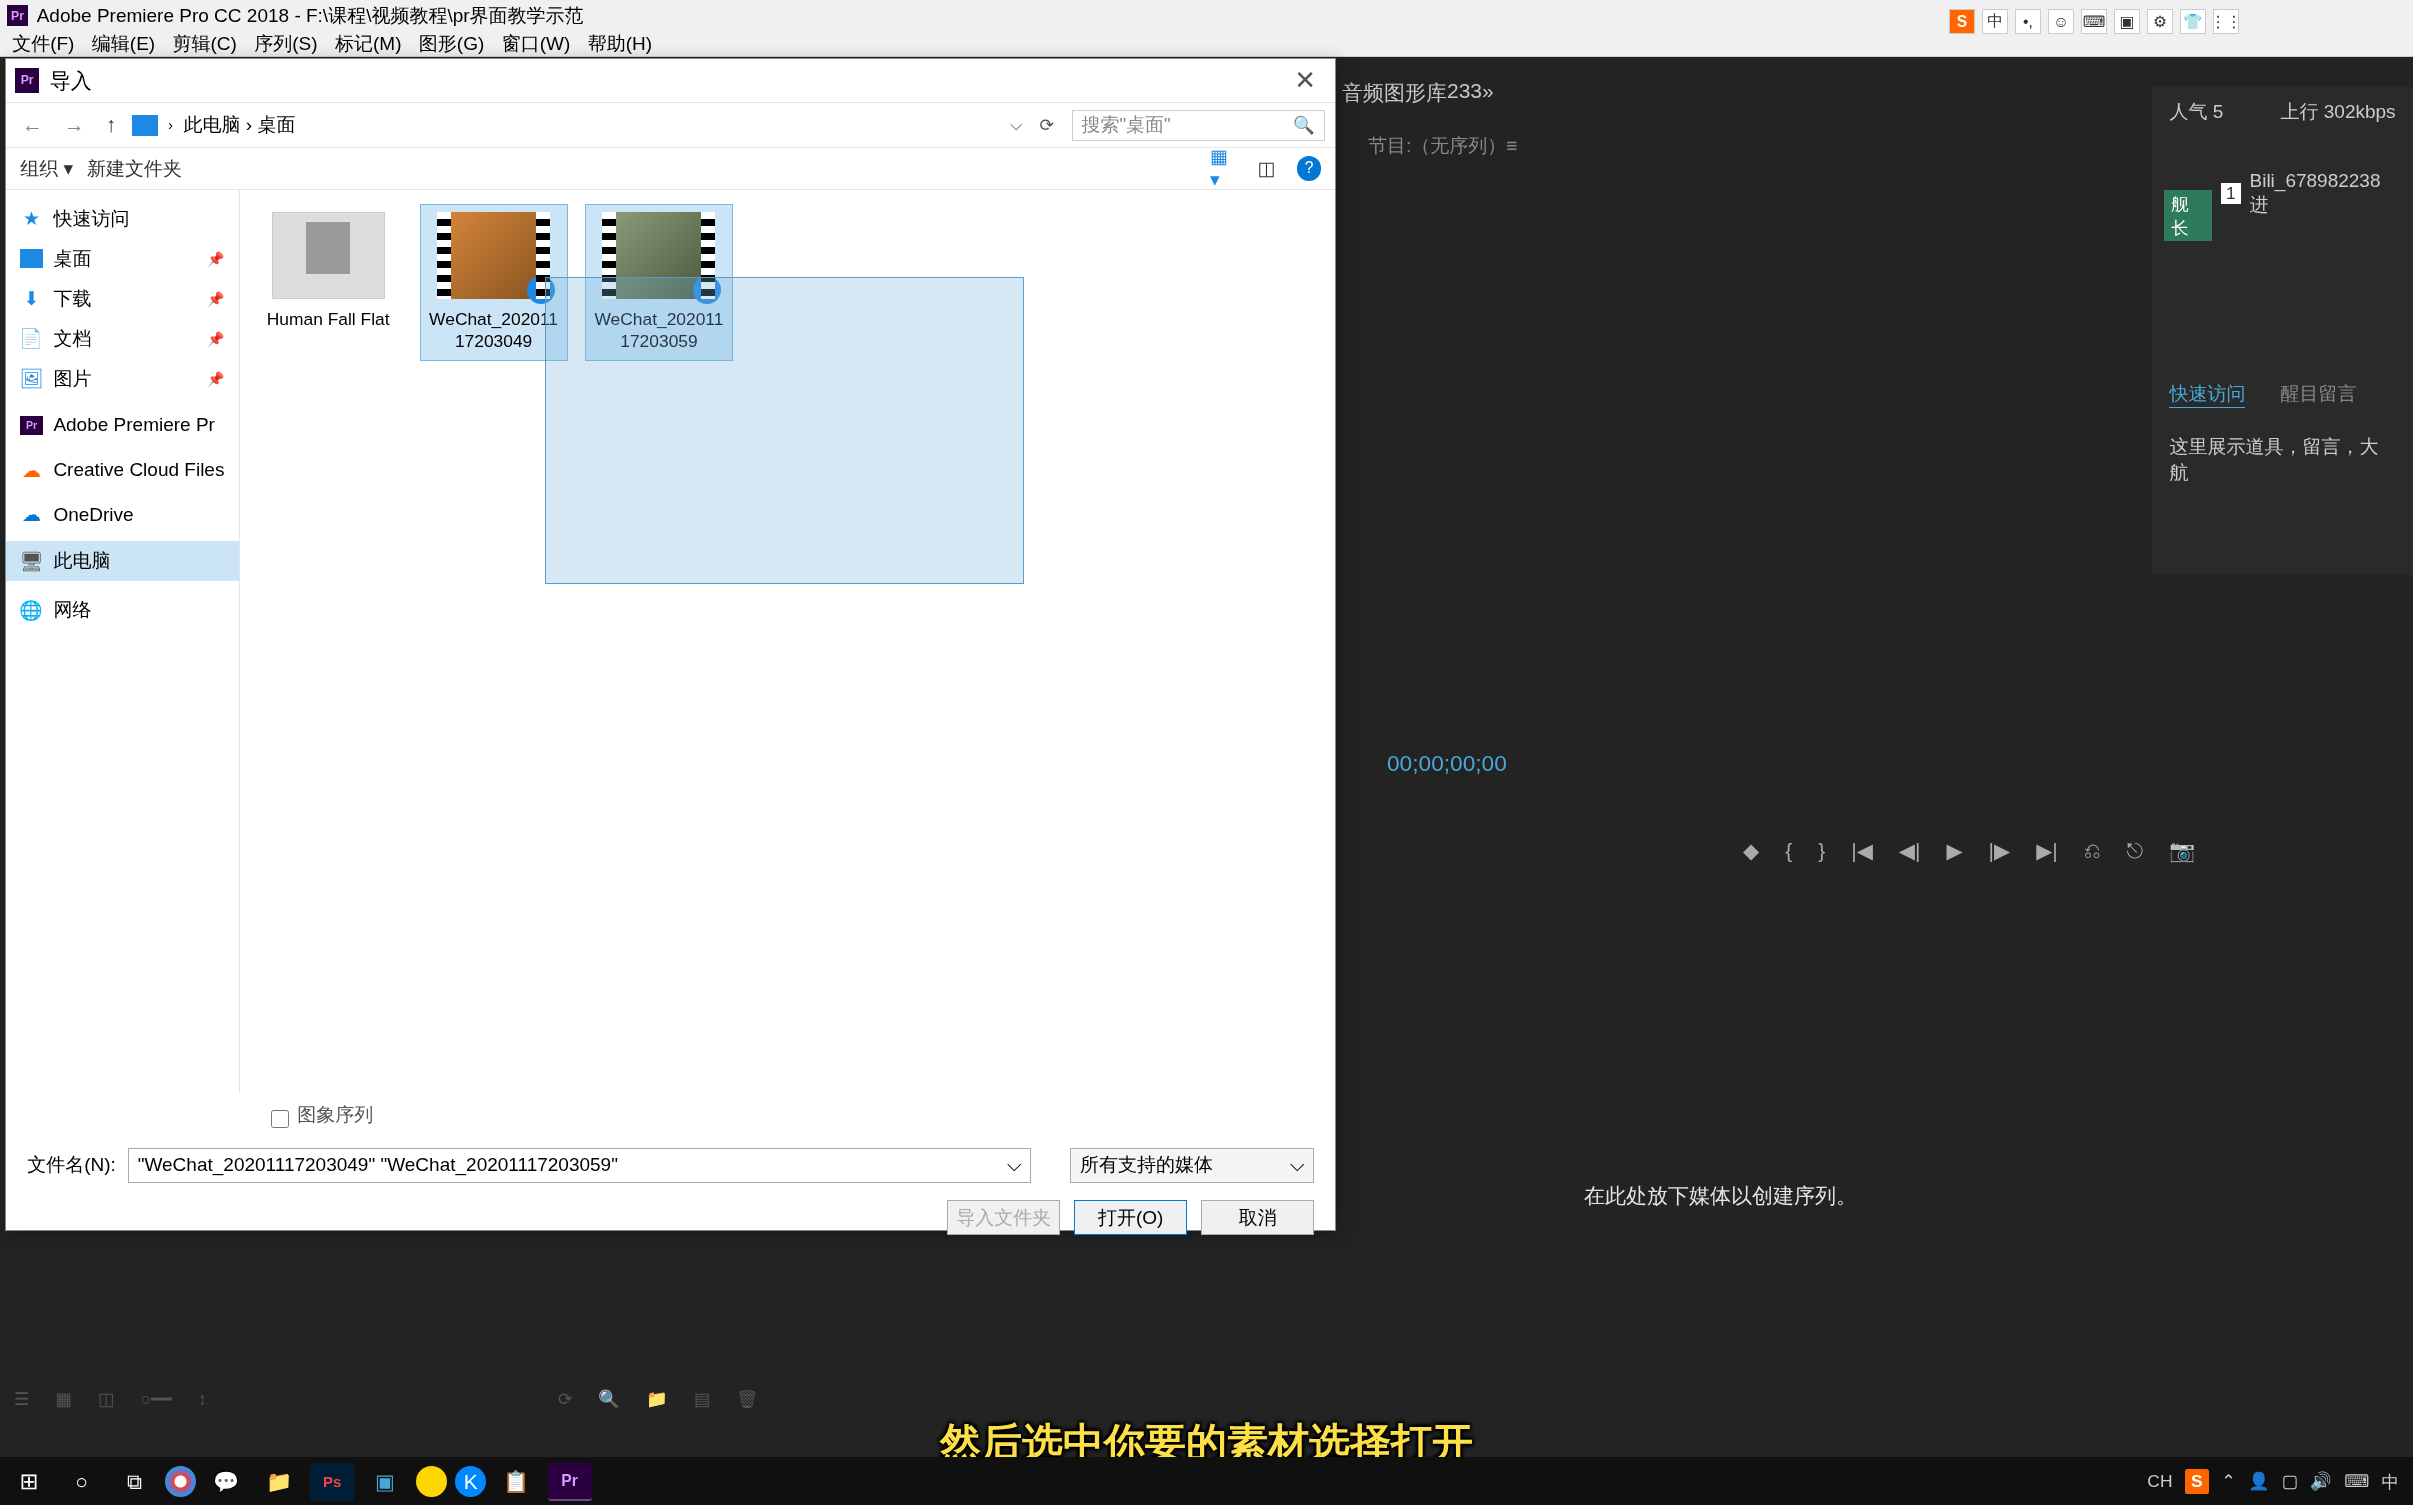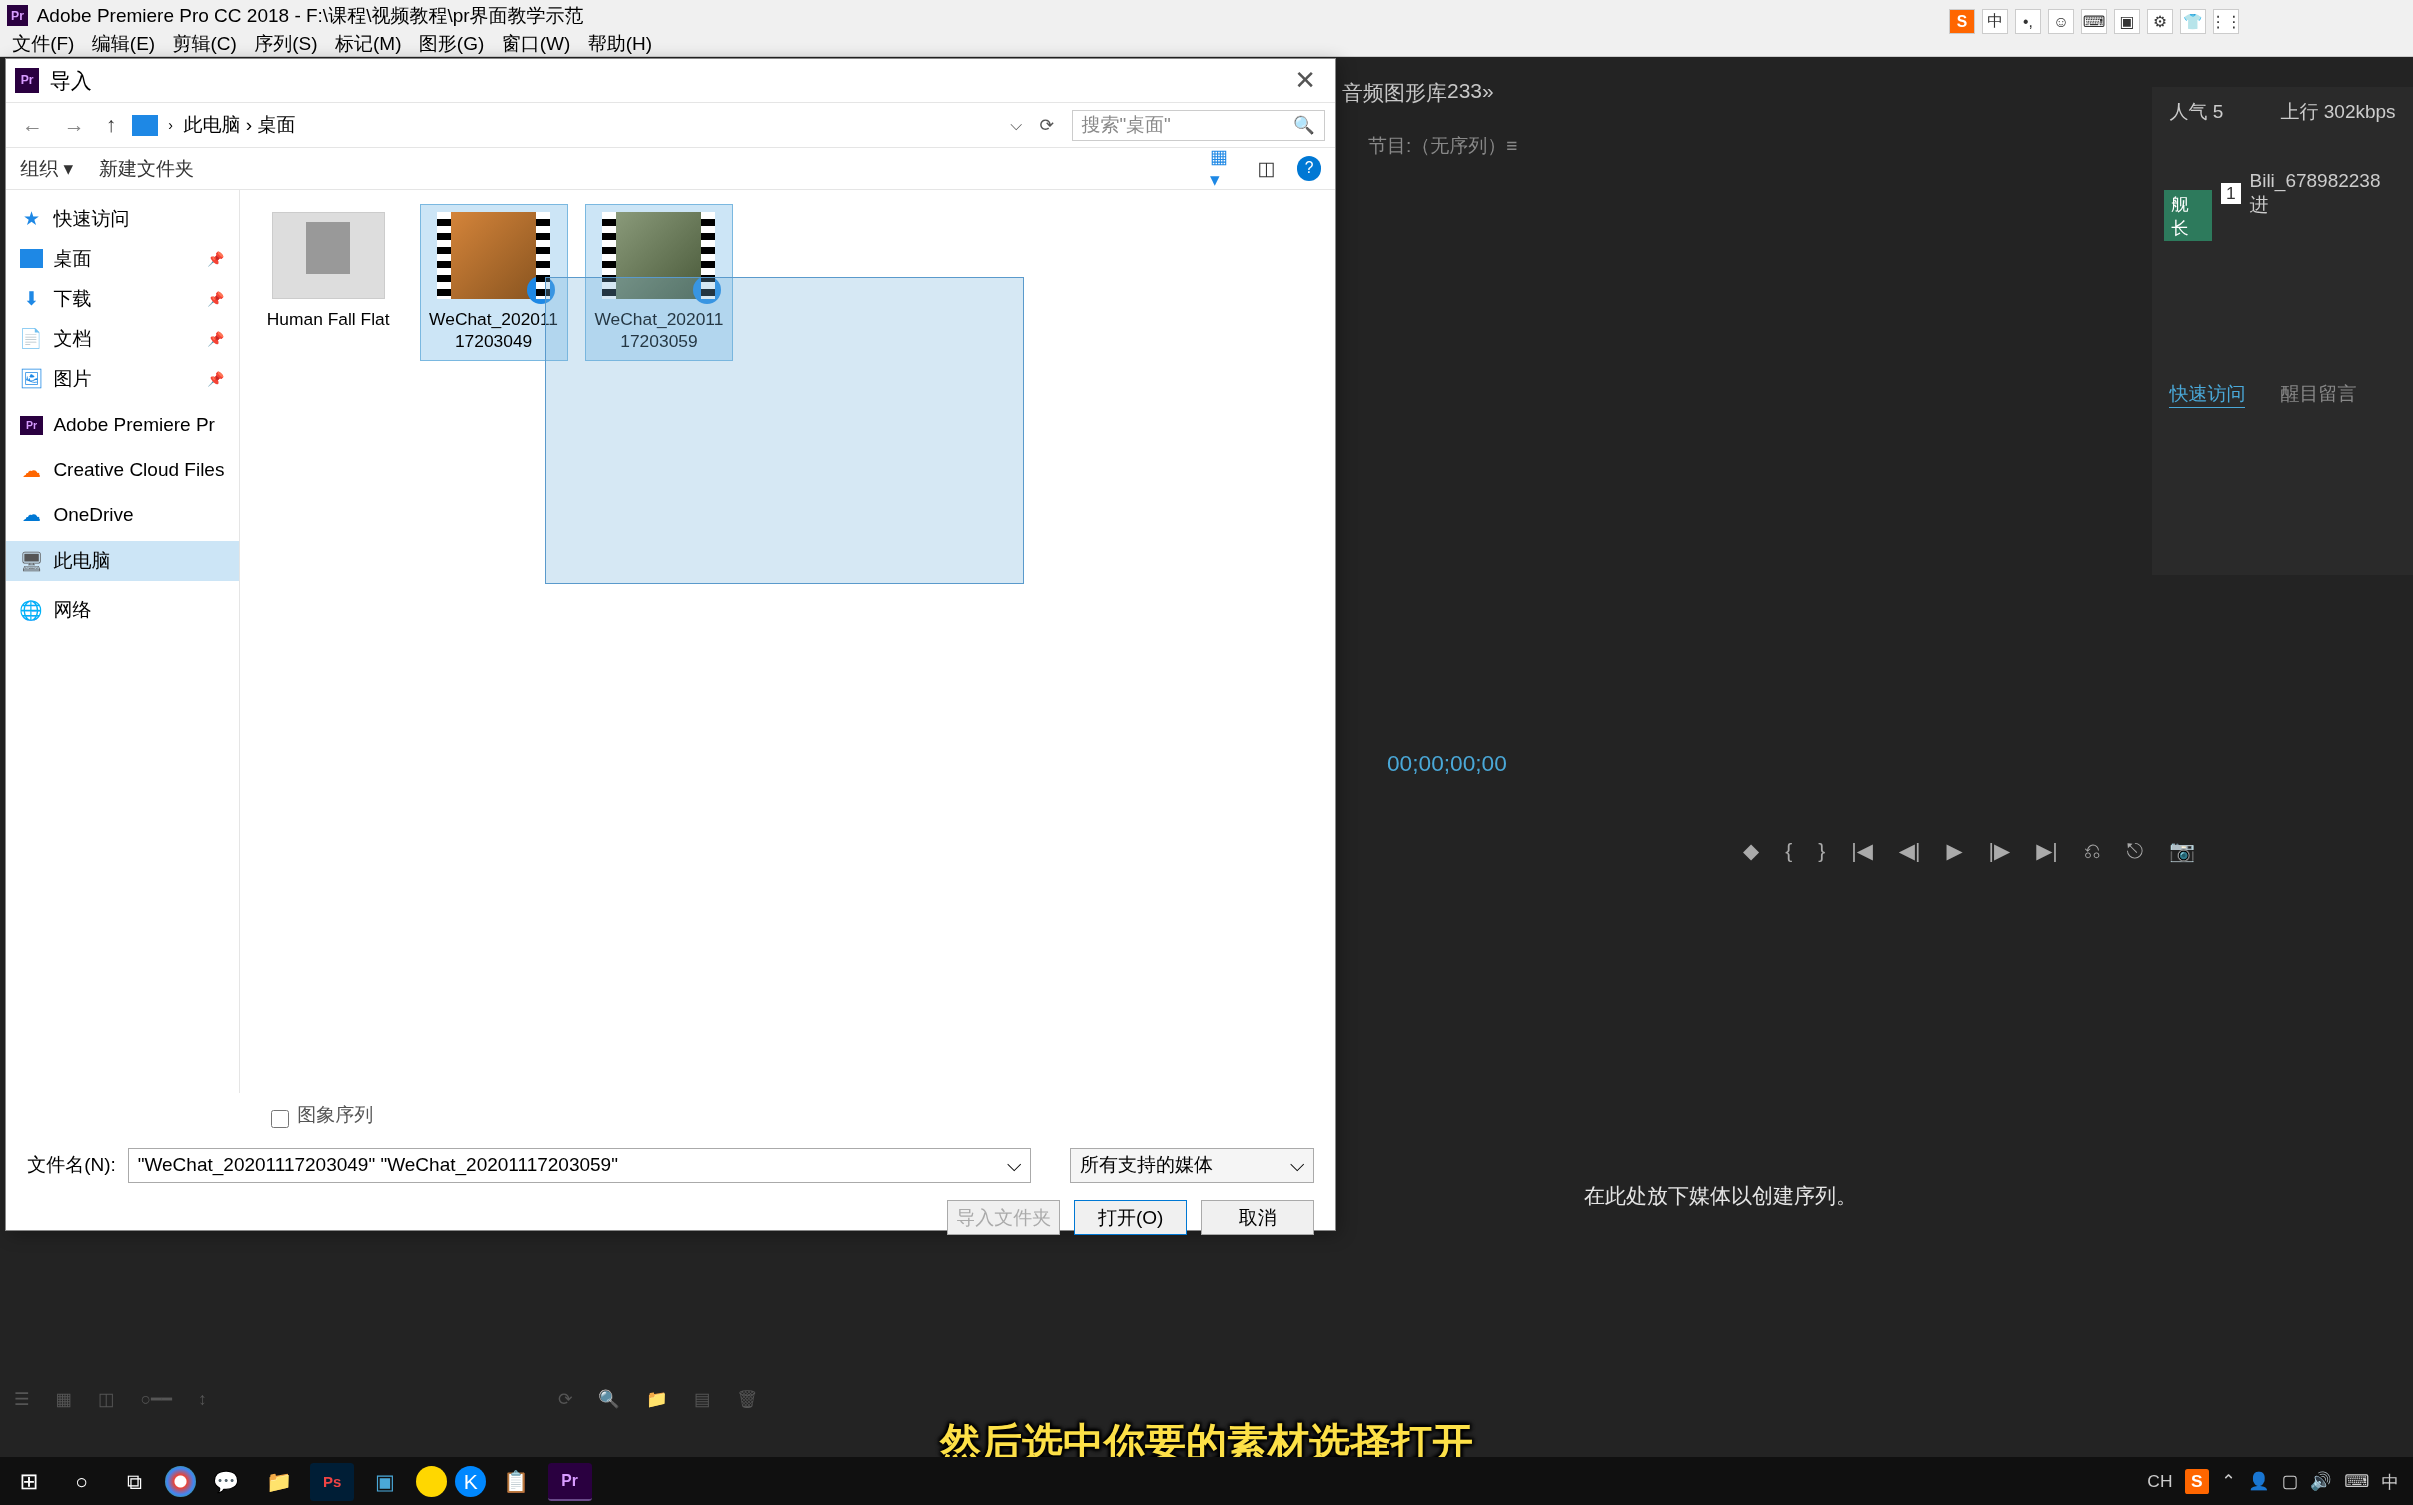--- a/index.html
+++ b/index.html
@@ -68,21 +68,21 @@
 .import-dialog .navbar { height: 45px; display: flex; align-items: center; padding: 0 10.5px; gap: 10.5px; border-bottom: 0.9px solid #e5e5e5; }
 .import-dialog .navbar .navbtn { color: #888; font-size: 21px; padding: 0 5.2px; }
 .import-dialog .navbar .pathicon { width: 26px; height: 21px; background: #1e88e5; display: inline-block; }
 .import-dialog .navbar .path { font-size: 19px; flex: 1; }
 .import-dialog .navbar .pathdrop { color: #555; font-size: 15.7px; }
 .import-dialog .navbar .refresh { color: #555; font-size: 17.4px; padding: 0 7px; }
 .import-dialog .navbar .search { width: 253px; height: 31px; border: 0.9px solid #ccc; padding: 0 8.7px; font-size: 19px; color: #888; display: flex; align-items: center; justify-content: space-between; }
 .import-dialog .navbar .search .mag { font-size: 17.4px; }
 
 .import-dialog .toolbar { height: 42px; display: flex; align-items: center; justify-content: space-between; padding: 0 14px; border-bottom: 0.9px solid #e5e5e5; font-size: 19px; color: #333; }
-.import-dialog .toolbar .left { display: flex; gap: 26px; }
+.import-dialog .toolbar .left { display: flex; gap: 14px; }
 .import-dialog .toolbar .right { display: flex; gap: 17.4px; align-items: center; }
 .import-dialog .toolbar .viewbtn { width: 26px; height: 21px; display: flex; align-items: center; justify-content: center; }
 .import-dialog .toolbar .help { width: 24.4px; height: 24.4px; border-radius: 50%; background: #0078d4; color: #fff; display: flex; align-items: center; justify-content: center; font-size: 15.7px; }
 
 .import-dialog .body { display: flex; height: 903px; }
 .import-dialog .sidebar { width: 234px; border-right: 0.9px solid #e5e5e5; padding-top: 8.7px; }
 .import-dialog .sidebar .item { display: flex; align-items: center; gap: 10.5px; padding: 7px 14px; font-size: 19px; cursor: pointer; }
 .import-dialog .sidebar .item.selected { background: #cce5f6; }
 .import-dialog .sidebar .item .pin { margin-left: auto; color: #999; font-size: 14px; }
 .import-dialog .sidebar .icon { width: 22.7px; height: 19px; display: inline-flex; align-items: center; justify-content: center; }
@@ -219,20 +219,21 @@
   </div>
   <div class="userrow">
     <span class="badge">舰长</span>
     <span class="rank">1</span>
     <span class="username">Bili_678982238 进</span>
   </div>
   <div class="subtabs">
     <span class="active">快速访问</span>
     <span>醒目留言</span>
   </div>
+  <div class="msg">这里展示道具，留言，大航</div>
 </div>
 
 <div class="import-dialog">
   <div class="titlebar">
     <div class="left">
       <span class="pr-sm">Pr</span>
       <span class="title">导入</span>
     </div>
     <span class="close">✕</span>
   </div>

